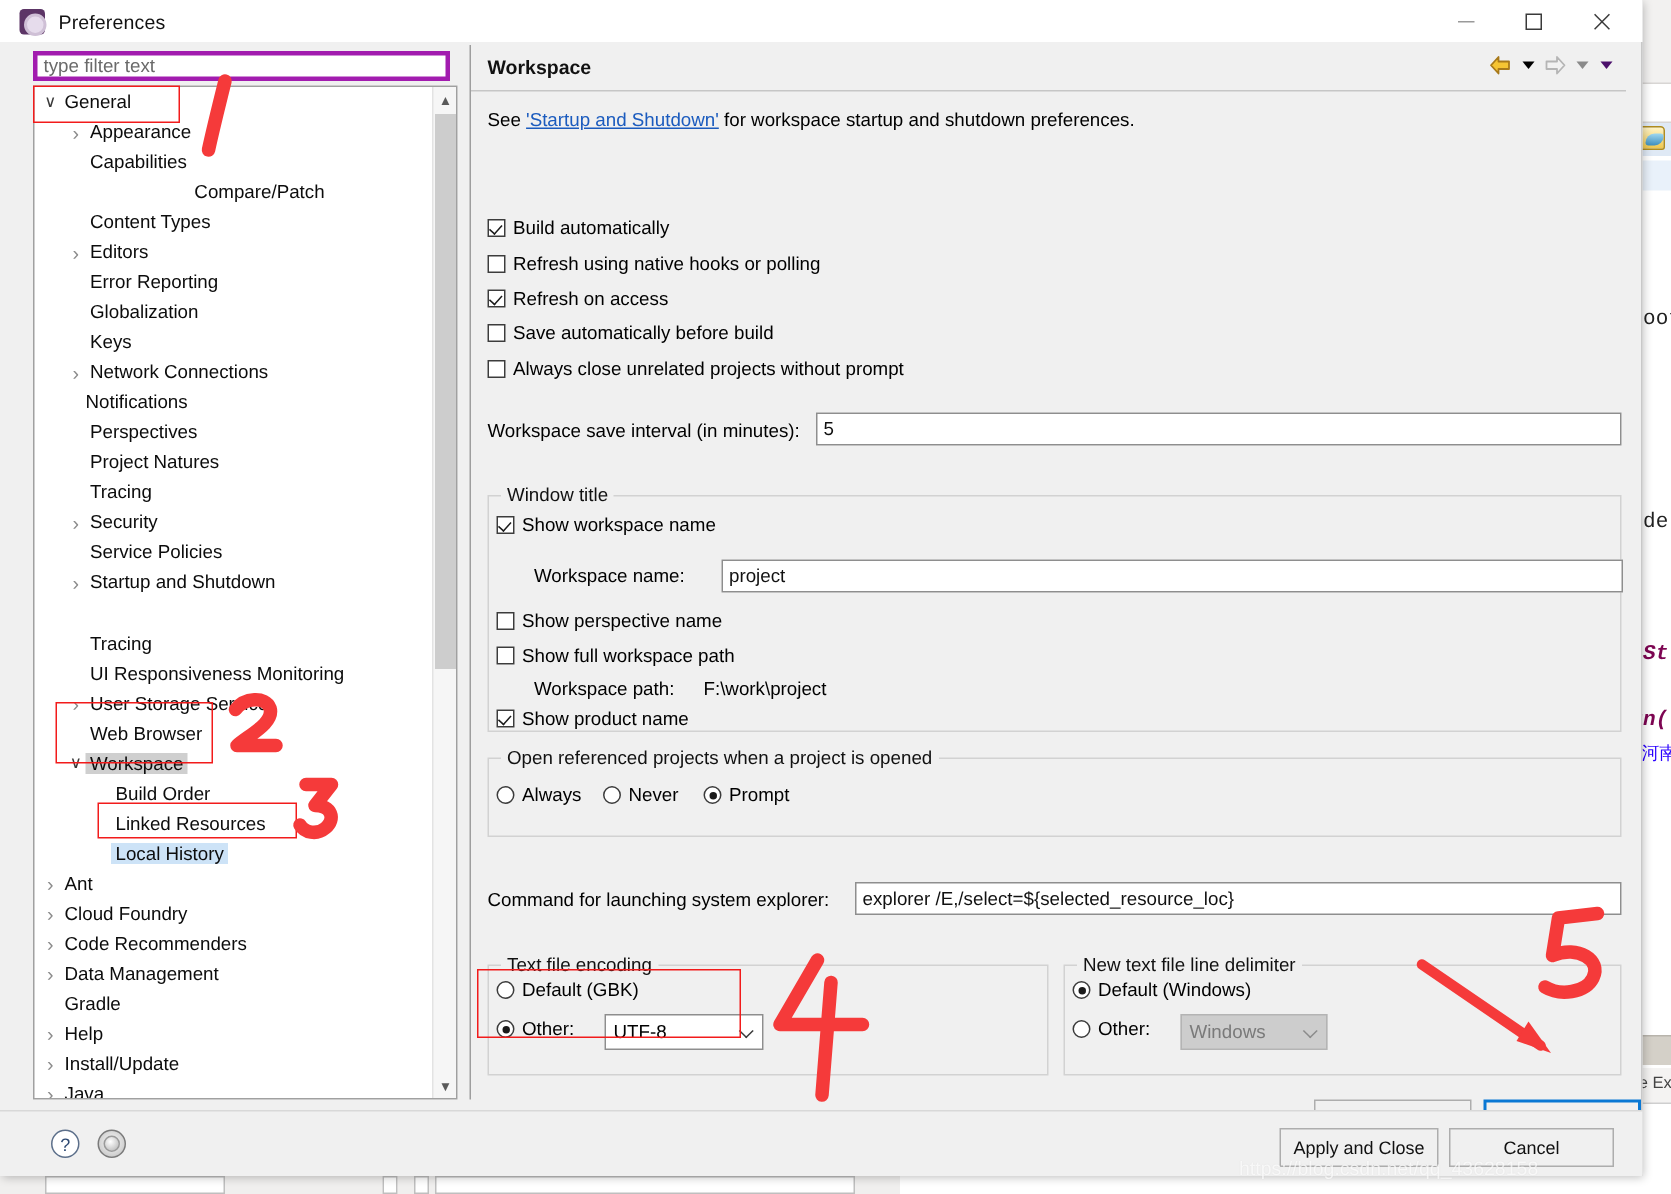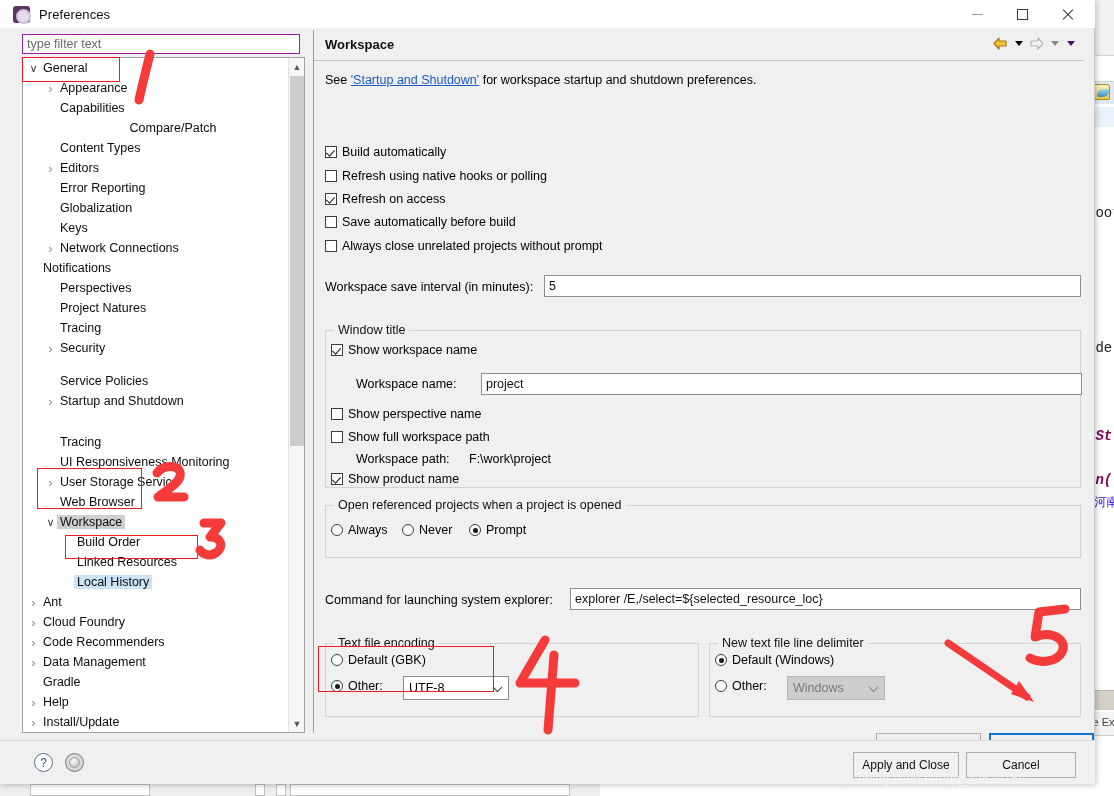--- a/index.html
+++ b/index.html
@@ -111,21 +111,21 @@
   .glyph-close:before, .glyph-close:after {
     content:""; position:absolute; left:0; top:6px; width:14px; height:1px;
     background:#3a3a3a;
   }
   .glyph-close:before { transform: rotate(45deg); }
   .glyph-close:after  { transform: rotate(-45deg); }
 
   
   #filter-input {
     position: absolute; left: 22px; top: 34px; width: 278px; height: 20px;
-    background: #fff; border: 1px solid #a21caf;
+    background: #fff; border: 3px solid #a21caf;
     font-family: "Liberation Sans", sans-serif; font-size: 12.5px;
     padding: 0 4px; color: #000;
   }
   #filter-input::placeholder { color: #6a6a6a; opacity: 1; }
 
   #tree-pane {
     position: absolute; left: 22px; top: 57px; width: 283px; height: 676px;
     background: #ffffff; border: 1px solid #a0a0a0;
     overflow: hidden;
   }
@@ -360,41 +360,41 @@
           <span class="lbl">Globalization</span>
         </div>
         <div class="tree-row" style="padding-left: 21px;">
           <span class="tw"></span>
           <span class="lbl">Keys</span>
         </div>
         <div class="tree-row" style="padding-left: 21px;">
           <span class="tw" style="font-size: 13px;">›</span>
           <span class="lbl">Network Connections</span>
         </div>
-        <div class="tree-row" style="padding-left: 4px; text-align: center;">
+        <div class="tree-row" style="padding-left: 18px; text-align: center;">
           <span class="tw"></span>
           <span class="lbl">Notifications</span>
         </div>
         <div class="tree-row" style="padding-left: 21px;">
           <span class="tw"></span>
           <span class="lbl">Perspectives</span>
         </div>
         <div class="tree-row" style="padding-left: 21px;">
           <span class="tw"></span>
           <span class="lbl">Project Natures</span>
         </div>
         <div class="tree-row" style="padding-left: 21px;">
           <span class="tw"></span>
           <span class="lbl">Tracing</span>
         </div>
         <div class="tree-row" style="padding-left: 21px;">
           <span class="tw" style="font-size: 13px;">›</span>
           <span class="lbl">Security</span>
         </div>
-        <div class="tree-row" style="padding-left: 21px; margin-top: 13px;">
+        <div class="tree-row" style="padding-left: 21px;">
           <span class="tw"></span>
           <span class="lbl">Service Policies</span>
         </div>
         <div class="tree-row" style="padding-left: 21px;">
           <span class="tw" style="font-size: 13px;">›</span>
           <span class="lbl">Startup and Shutdown</span>
         </div>
         <div class="tree-row" style="padding-left: 21px; margin-top: 21px;">
           <span class="tw"></span>
           <span class="lbl">Tracing</span>

